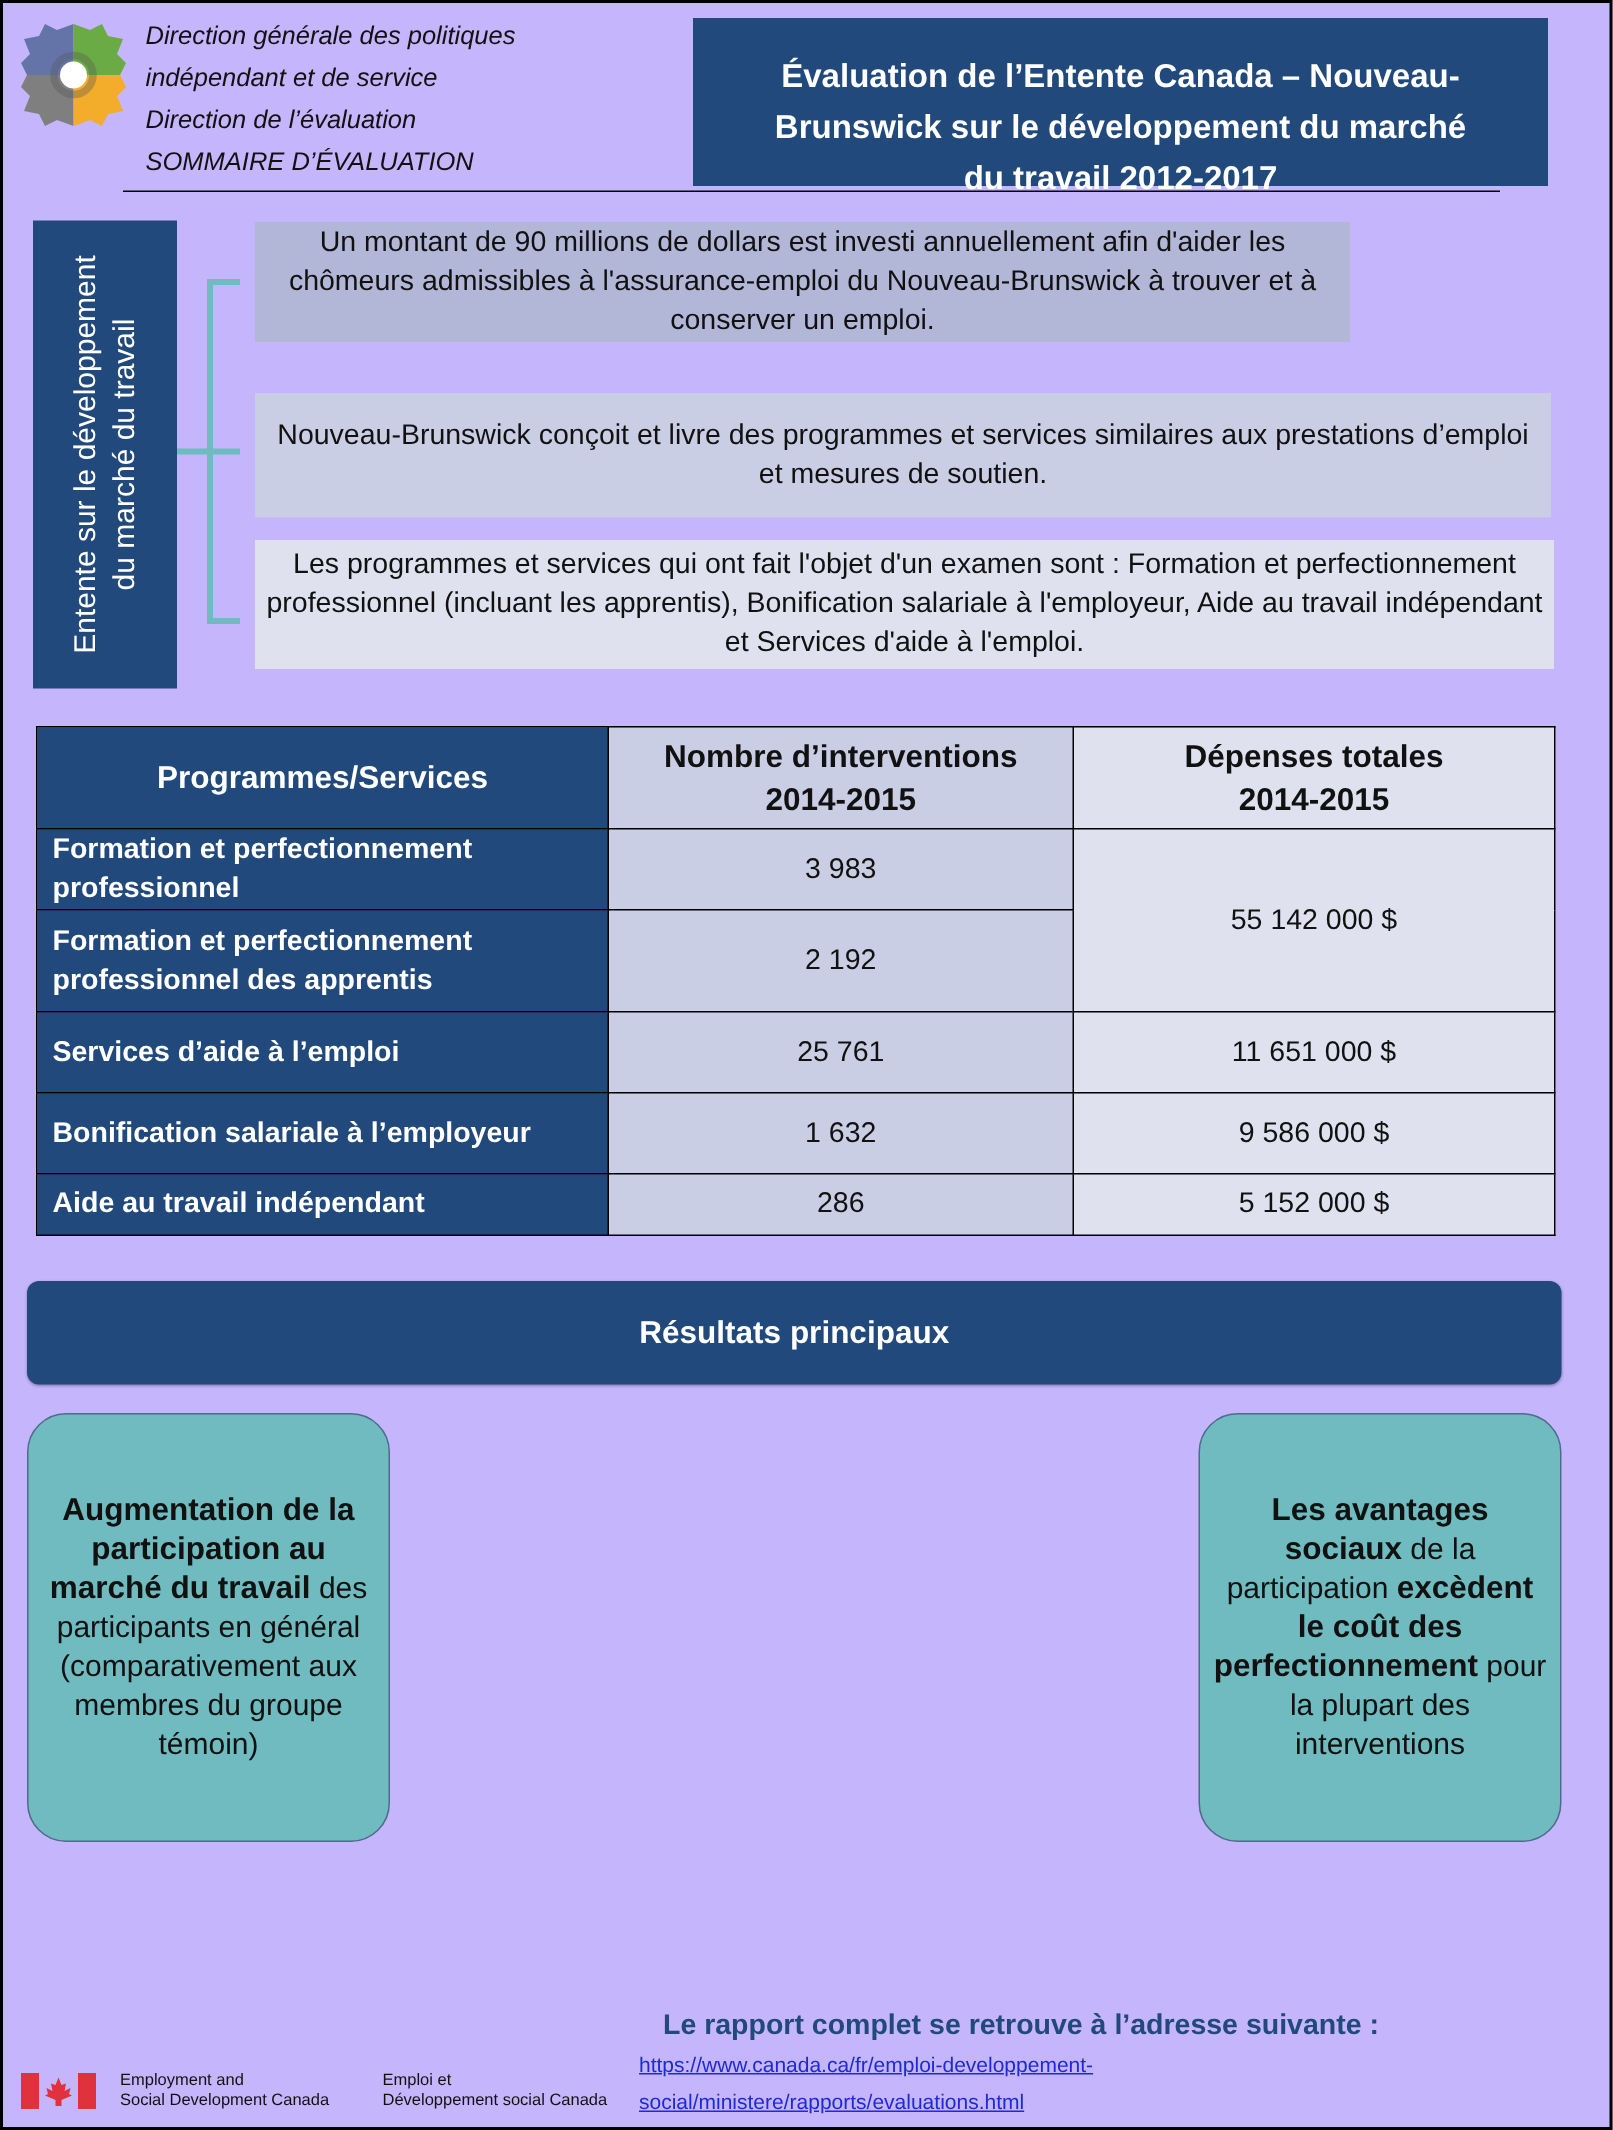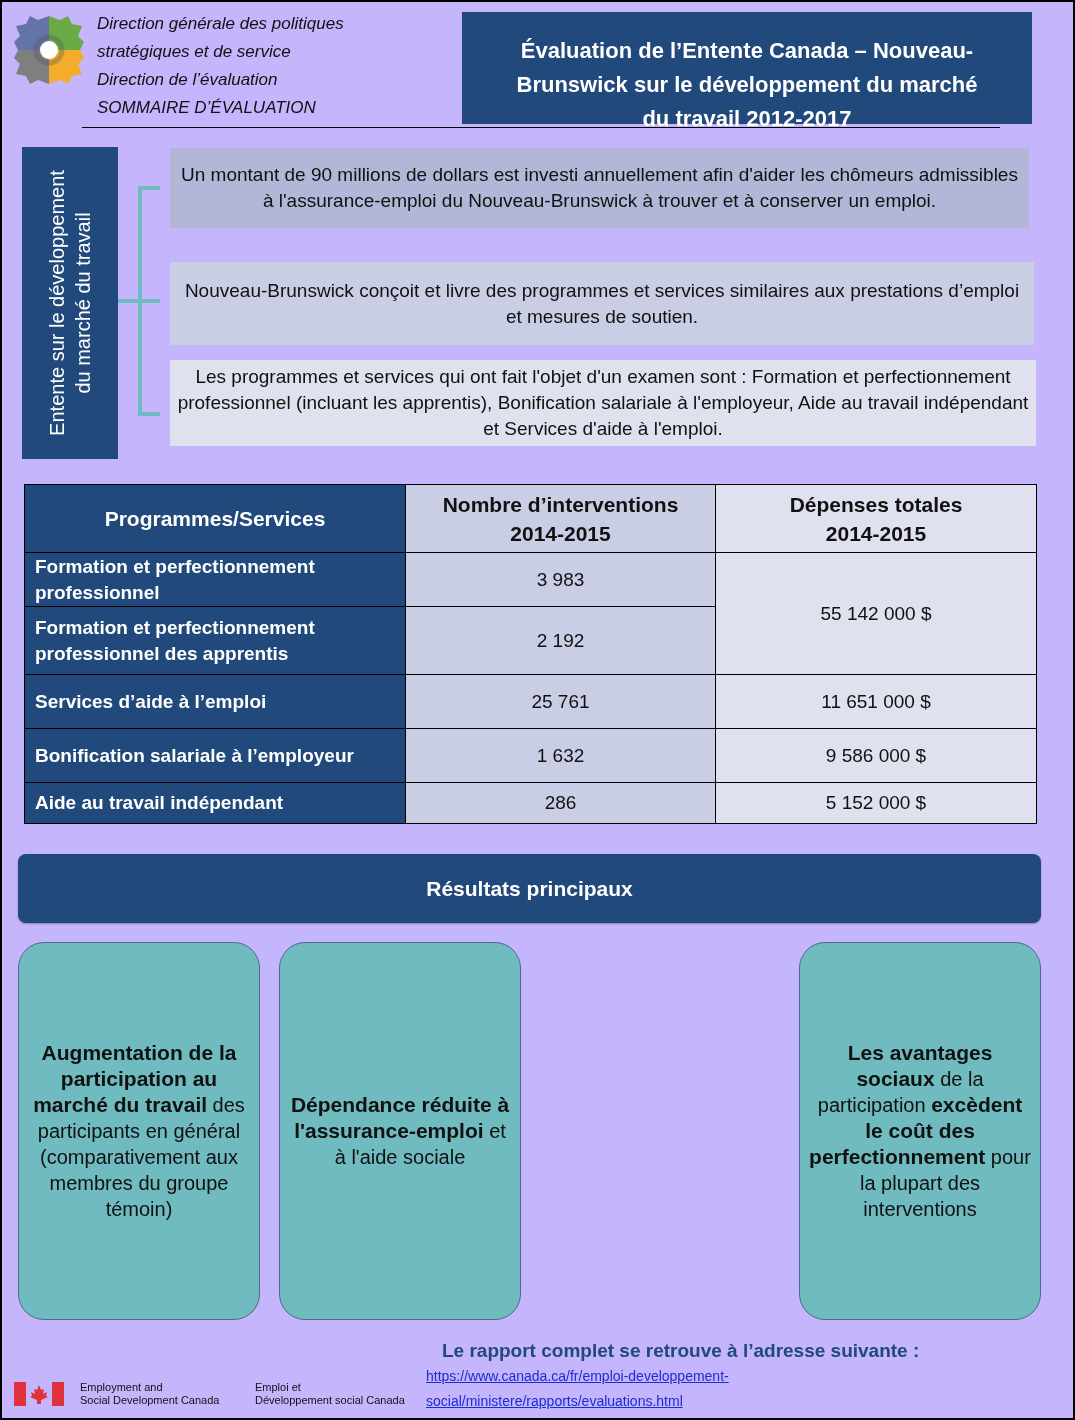--- a/index.html
+++ b/index.html
@@ -38,21 +38,21 @@
     transform: translate(-50%, -50%) rotate(-90deg);
     width: 300px; color: #fff; font-size: 20px; line-height: 26px; text-align: center;
   }
   .bracket-h { position: absolute; background: #6fbbbf; height: 4px; }
   .bracket-v { position: absolute; background: #6fbbbf; width: 4px; }
   .info-box {
     position: absolute; color: #111; font-size: 19px; line-height: 26px;
     text-align: center; display: flex; align-items: center; justify-content: center;
     padding: 0 6px;
   }
-  .info1 { left: 168px; top: 146px; width: 859px; height: 80px; background: #b2b7d8; }
+  .info1 { left: 168px; top: 146px; width: 730px; height: 80px; background: #b2b7d8; }
   .info2 { left: 168px; top: 260px; width: 864px; height: 83px; background: #cacee4; }
   .info3 { left: 168px; top: 358px; width: 866px; height: 86px; background: #dfe1ee; }
 
   
   .tbl {
     position: absolute; left: 22px; top: 482px; width: 1013px;
     border-collapse: collapse; font-size: 19px;
   }
   .tbl td, .tbl th { border: 1.5px solid #000; }
   .tbl th {
@@ -65,21 +65,21 @@
   .tbl tr.h { height: 68px; }
 
   
   .results-banner {
     position: absolute; left: 16px; top: 852px; width: 1023px; height: 69px;
     background: #21497b; border-radius: 8px; color: #fff; font-weight: bold;
     font-size: 21px; display: flex; align-items: center; justify-content: center;
     box-shadow: 0 1px 2px rgba(0,0,0,.3);
   }
   .card {
-    position: absolute; top: 940px; width: 242px; height: 378px;
+    position: absolute; top: 940px; width: 242px; height: 286px;
     background: #6fbbbf; border: 1.5px solid #4f6a8c; border-radius: 26px;
     display: flex; align-items: center; justify-content: center; text-align: center;
     font-size: 20px; line-height: 26px; color: #111; padding: 0 8px;
   }
   .card b { font-weight: bold; font-size: 21px; }
   .card1 { left: 16px; }
   .card2 { left: 277px; }
   .card3 { left: 537px; }
   .card4 { left: 797px; }
 
@@ -110,21 +110,21 @@
       <path d="M43 4 L54 8 L62 4 L66 12 L76 14 L72 24 L78 30 L74 38 L43 38 Z" fill="#6aab45"></path>
       <path d="M12 38 L43 38 L43 72 L32 68 L24 72 L20 64 L10 62 L14 52 L8 46 Z" fill="#7f7f7f"></path>
       <path d="M43 38 L74 38 L78 46 L72 52 L76 62 L66 64 L62 72 L54 68 L43 72 Z" fill="#f3ad2a"></path>
       <circle cx="43" cy="38" r="13" fill="none" stroke="#555" stroke-opacity=".35" stroke-width="5"></circle>
       <circle cx="43" cy="38" r="9" fill="#fff"></circle>
     </g>
   </svg>
 
   <div class="org">
     <div>Direction générale des politiques</div>
-    <div>stratégiques et de service</div>
+    <div>indépendant et de service</div>
     <div>Direction de l’évaluation</div>
     <div class="upper">SOMMAIRE D’ÉVALUATION</div>
   </div>
 
   <div class="title-box">
     <span>Évaluation de l’Entente Canada – Nouveau-</span>
     <span>Brunswick sur le développement du marché</span>
     <span>du travail 2012-2017</span>
   </div>
   <div class="header-rule"></div>
@@ -186,23 +186,20 @@
       <td class="c3">5 152 000 $</td>
     </tr>
   </tbody>
     </table>
 
   <div class="results-banner">Résultats principaux</div>
 
   <div class="card card1">
     <div><b>Augmentation de la participation au marché du travail</b><span> des participants en général (comparativement aux membres du groupe témoin)</span></div>
   </div>
-  <div class="card card2">
-    <div><b>Dépendance réduite à l'assurance-emploi</b><span> et à l'aide sociale</span></div>
-  </div>
   <div class="card card4">
     <div><b>Les avantages sociaux</b><span> de la participation </span><b>excèdent le coût des perfectionnement</b><span> pour la plupart des interventions</span></div>
   </div>
 
   <svg class="flag" viewBox="0 0 50 24">
     <rect x="0" y="0" width="12" height="24" fill="#e0323c"></rect>
     <rect x="38" y="0" width="12" height="24" fill="#e0323c"></rect>
     <path d="M25 3 L27 8 L30 7 L29 12 L33 10 L32 14 L34 15 L27 18 L27 22 L23 22 L23 18 L16 15 L18 14 L17 10 L21 12 L20 7 L23 8 Z" fill="#e0323c"></path>
   </svg>
   <div class="esdc-en">

